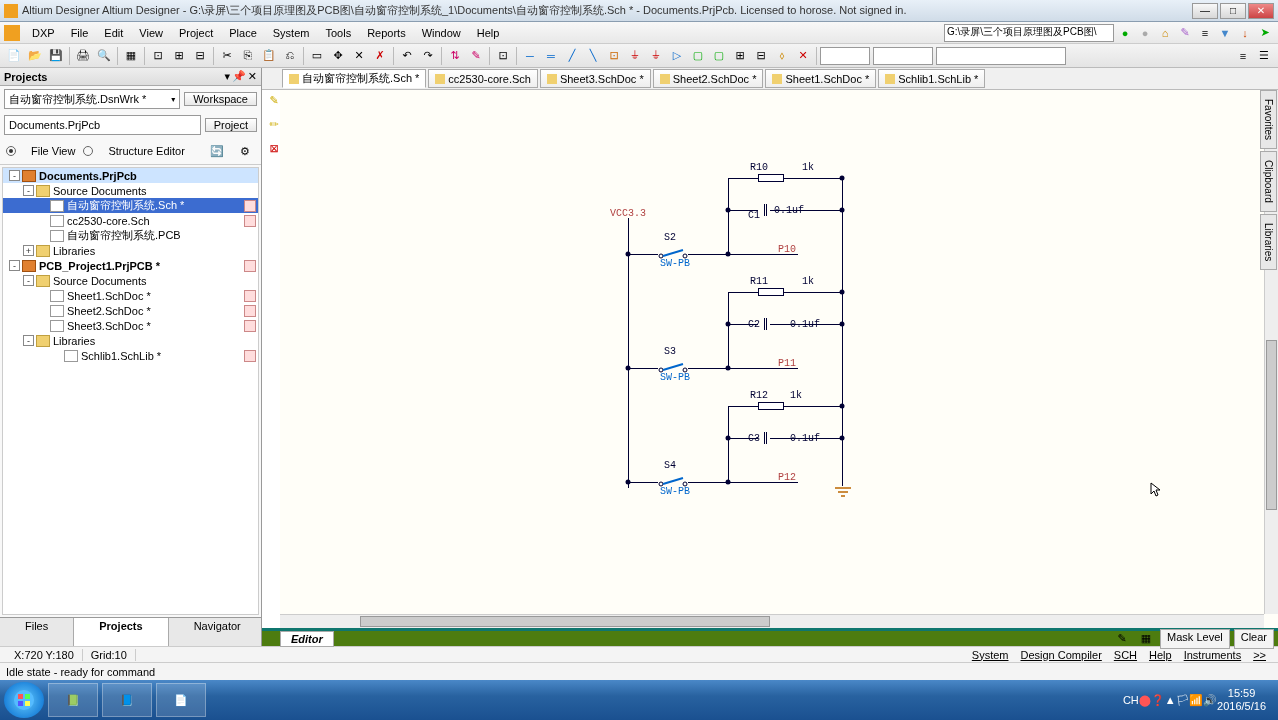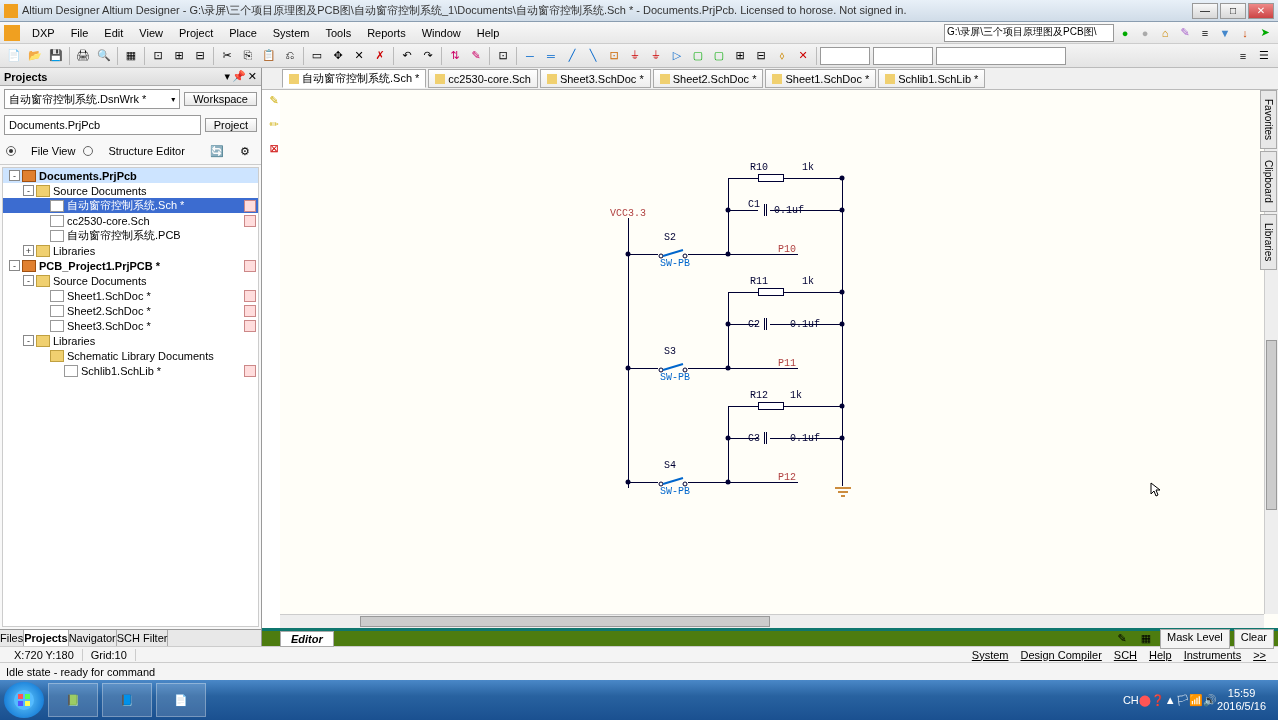--- a/index.html
+++ b/index.html
@@ -44,21 +44,21 @@
 .tree-indent { display: inline-block; }
 .tree-exp { width: 11px; height: 11px; border: 1px solid #888; display: inline-flex; align-items: center; justify-content: center; font-size: 9px; margin-right: 2px; background: #fff; color: #333; }
 .tree-icon { width: 14px; height: 12px; display: inline-block; margin-right: 3px; }
 .folder-icon { background: #f0d070; border: 1px solid #c0a040; }
 .doc-icon { background: #fff; border: 1px solid #999; }
 .proj-icon { background: #e08030; border: 1px solid #a05010; }
 .tree-status { margin-left: auto; width: 12px; height: 12px; }
 .tree-status.mod { background: #fdd; border: 1px solid #c88; }
 
 .panel-tabs { display: flex; border-top: 1px solid #999; background: #e8e8e8; }
-.ptab { padding: 2px 0; border-right: 1px solid #aaa; }
+.ptab { padding: 2px 25px; border-right: 1px solid #aaa; }
 .ptab.active { background: #fff; font-weight: bold; }
 
 .canvas-area { flex: 1; display: flex; flex-direction: column; background: #fff; position: relative; }
 .vtoolbar { position: absolute; left: 0; top: 20px; width: 18px; display: flex; flex-direction: column; gap: 4px; padding: 2px; }
 .doc-tabs { height: 22px; background: #f0f0f0; display: flex; align-items: center; padding: 0 20px; gap: 2px; border-bottom: 1px solid #bbb; }
 .doc-tab { height: 19px; padding: 0 6px; background: linear-gradient(to bottom, #fff, #eee); border: 1px solid #aaa; display: flex; align-items: center; gap: 3px; font-size: 10px; }
 .doc-tab.active { background: #fff; border-bottom-color: #fff; }
 .doc-tab-icon { width: 10px; height: 10px; background: #f0d070; }
 
 .schematic-canvas { flex: 1; background: #fffef8; position: relative; overflow: hidden; margin-left: 18px; }
@@ -302,26 +302,20 @@
           <span style="">Sheet3.SchDoc *</span>
           <span class="tree-status mod"></span>
         </div>
         <div class="tree-row">
           <span class="tree-indent" style="width:18px"></span>
           <span class="tree-exp">-</span>
           <span class="tree-icon folder-icon"></span>
           <span style="">Libraries</span>
         </div>
         <div class="tree-row">
-          <span class="tree-indent" style="width:32px"></span>
-          <span style="width:13px;display:inline-block"></span>
-          <span class="tree-icon folder-icon"></span>
-          <span style="">Schematic Library Documents</span>
-        </div>
-        <div class="tree-row">
           <span class="tree-indent" style="width:46px"></span>
           <span style="width:13px;display:inline-block"></span>
           <span class="tree-icon doc-icon"></span>
           <span style="">Schlib1.SchLib *</span>
           <span class="tree-status mod"></span>
         </div>
       </div>
     <div class="panel-tabs">
       <div class="ptab">Files</div>
       <div class="ptab active">Projects</div>
@@ -410,21 +404,21 @@
       <div class="sch-wire" style="left:448px;top:202px;width:1px;height:76px"></div>
       <div class="sch-wire" style="left:448px;top:316px;width:1px;height:76px"></div>
 
       <div class="sch-wire" style="left:448px;top:88px;width:30px;height:1px"></div>
       <div class="sch-label" style="left:470px;top:72px;color:#003">R10</div>
       <div class="sch-label" style="left:522px;top:72px;color:#003">1k</div>
       <div class="sch-res" style="left:478px;top:84px"></div>
       <div class="sch-wire" style="left:504px;top:88px;width:58px;height:1px"></div>
 
       <div class="sch-wire" style="left:448px;top:120px;width:30px;height:1px"></div>
-      <div class="sch-label" style="left:468px;top:109px;color:#003">C1</div>
+      <div class="sch-label" style="left:468px;top:120px;color:#003">C1</div>
       <div class="sch-cap" style="left:484px;top:114px"></div>
       <div class="sch-label" style="left:494px;top:115px;color:#003">0.1uf</div>
       <div class="sch-wire" style="left:490px;top:120px;width:72px;height:1px"></div>
       <div class="sch-junction" style="left:448px;top:120px"></div>
       <div class="sch-junction" style="left:562px;top:120px"></div>
 
       <div class="sch-wire" style="left:448px;top:164px;width:70px;height:1px"></div>
       <div class="sch-label net-label" style="left:498px;top:154px">P10</div>
 
       <div class="sch-wire" style="left:562px;top:88px;width:1px;height:32px"></div>

